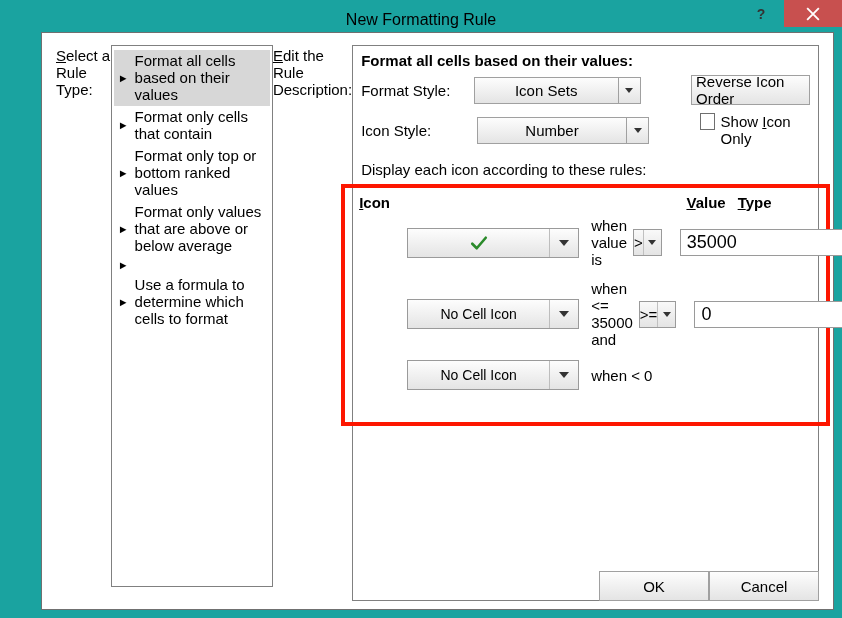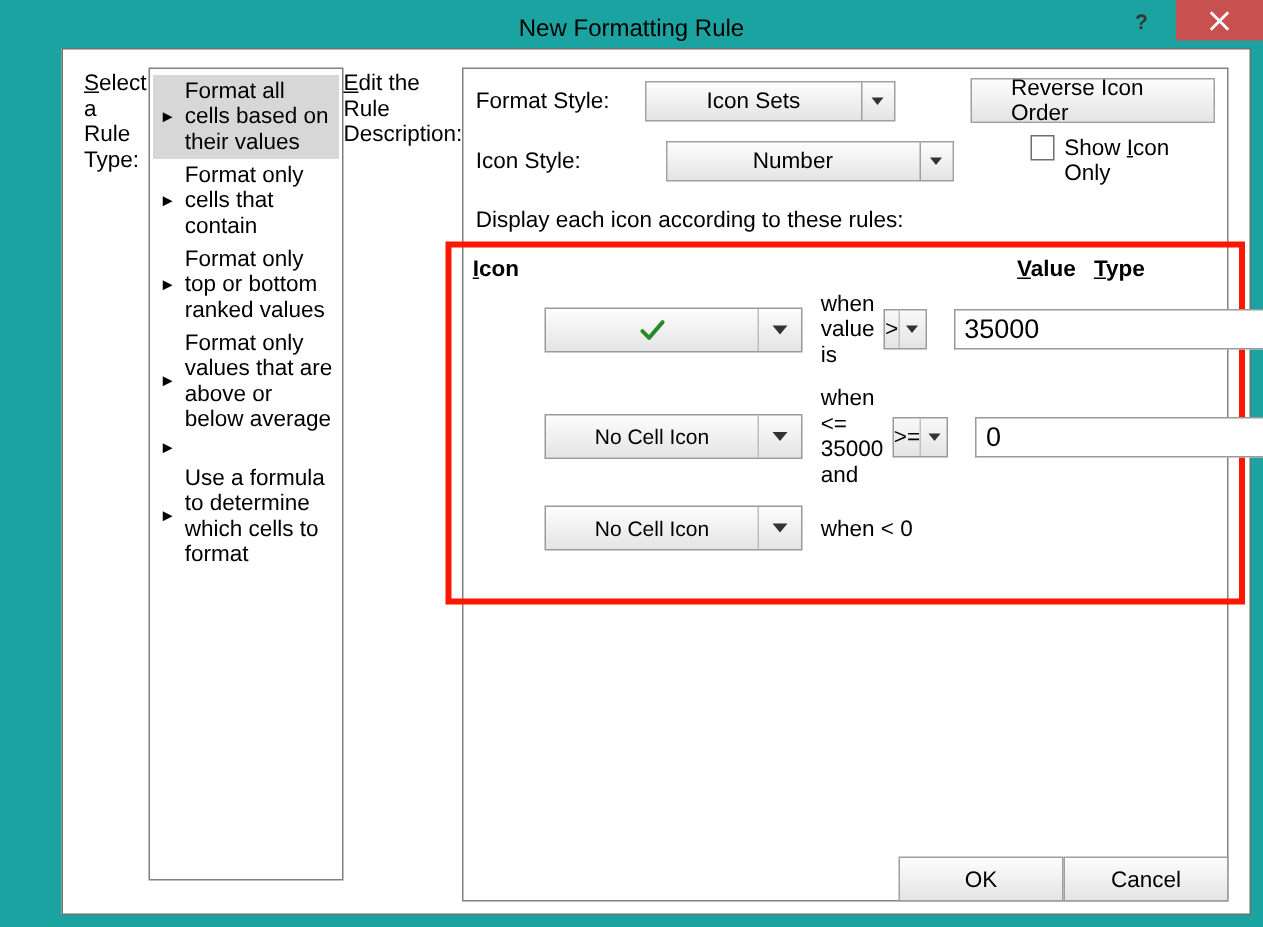--- a/index.html
+++ b/index.html
@@ -88,21 +88,21 @@
     }
     .combo-text { padding:0 10px; flex:1; text-align:center; }
     .combo-btn {
       width:22px; height:100%; border-left:1px solid #a0a0a0;
       display:flex; align-items:center; justify-content:center;
     }
     .combo-btn::after { content:""; border-left:4px solid transparent; border-right:4px solid transparent; border-top:5px solid #333; }
     .btn {
       border:1px solid #a0a0a0;
       background:linear-gradient(#fdfdfd,#e4e4e4);
-      height:30px; padding:0 26px;
+      height:30px; padding:0 4px;
       display:inline-flex; align-items:center; justify-content:center;
       cursor:pointer;
     }
     .checkbox-sq {
       width:17px; height:17px; border:1px solid #6f6f6f; background:#fff;
       display:inline-block; margin-right:6px;
       vertical-align:middle;
     }
     .icon-section-label { margin:14px 0 2px 0; }
     
@@ -221,20 +221,21 @@
           <span class="rt-arrow">►</span>
           <span>Use a formula to determine which cells to format</span>
         </div>
       </div>
 
     <div class="section-label">
       <span class="key">E</span><span>dit the Rule Description:</span>
     </div>
 
     <div class="desc-box">
+      <div class="desc-title">Format all cells based on their values:</div>
 
       <div class="form-row">
         <div class="label-col">Format Style:</div>
         <div class="combo" style="width:200px">
           <div class="combo-text">Icon Sets</div>
           <div class="combo-btn"></div>
         </div>
         <div style="width:10px"></div>
         <div class="btn">Reverse Icon Order</div>
       </div>

